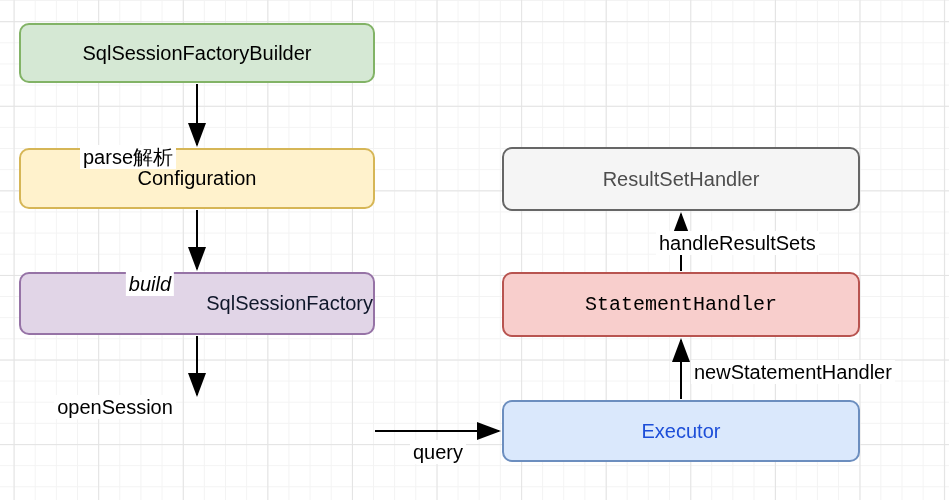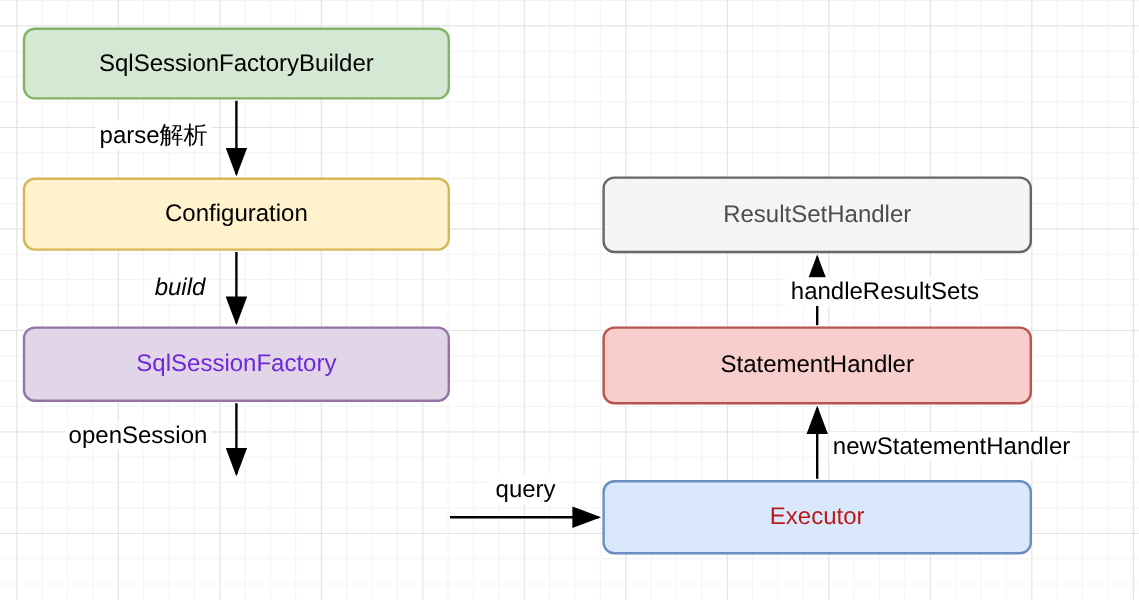--- a/index.html
+++ b/index.html
@@ -32,37 +32,37 @@
     color: #000;
   }
   .node span { white-space: nowrap; }
 
   
   .n-ssfb { left: 19px;  top: 23px;  width: 356px; height: 60px; }
   .n-conf { left: 19px;  top: 148px; width: 356px; height: 61px; }
   .n-ssf  { left: 19px;  top: 272px; width: 356px; height: 63px; }
   .n-ss   { left: 19px;  top: 398px; width: 356px; height: 64px; }
   .n-rsh  { left: 502px; top: 147px; width: 358px; height: 64px; text-align: right; }
-  .n-sh   { left: 502px; top: 272px; width: 358px; height: 65px; }
+  .n-sh   { left: 502px; top: 272px; width: 358px; height: 65px; font-family: Liberation Mono, monospace; }
   .n-exec { left: 502px; top: 400px; width: 358px; height: 62px; }
 
   .edges-svg { position: absolute; left: 0; top: 0; width: 949px; height: 500px; pointer-events: none; }
   .edges-svg path.edge { stroke: #000; stroke-width: 2; fill: none; }
   .edges-svg .arrowhead-shape { fill: #000; }
 
   .edge-label {
     position: absolute;
     font-size: 20px;
     color: #000;
     background: #ffffff;
     padding: 0 3px;
     white-space: nowrap;
     line-height: 1.2;
   }
-  .center-anchor { transform: translate(-50%, -50%); }
+  .center-anchor { transform: translate(-50%, -50%); margin-top: 44px; }
   .left-anchor   { transform: translate(0, -50%); }
 
   .l-parse { left: 128px; top: 113px; }
   .l-build { left: 150px; top: 240px; font-style: italic; }
   .l-open  { left: 115px; top: 363px; }
   .l-query { left: 438px; top: 408px; }
   .l-newsh { left: 691px; top: 372px; text-align: center; }
   .l-hrs   { left: 656px; top: 243px; }
 </style>
 </head>
@@ -87,34 +87,34 @@
   </svg>
 
   <div class="node n-ssfb" style="background-color: rgb(213, 232, 212); border-color: rgb(130, 179, 102); color: rgb(0, 0, 0);">
     <span>SqlSessionFactoryBuilder</span>
   </div>
 
   <div class="node n-conf" style="background-color: rgb(255, 242, 204); border-color: rgb(214, 182, 86); color: rgb(0, 0, 0);">
     <span>Configuration</span>
   </div>
 
-  <div class="node n-ssf" style="background-color: rgb(225, 213, 231); border-color: rgb(150, 115, 166); color: #6d28d9;">
+  <div class="node n-ssf" style="background-color: rgb(225, 213, 231); border-color: rgb(150, 115, 166); color: #0f172a; justify-content: flex-end;">
     <span>SqlSessionFactory</span>
   </div>
 
 
   <div class="node n-rsh" style="background-color: rgb(245, 245, 245); border-color: rgb(102, 102, 102); color: rgb(77, 77, 77);">
     <span>ResultSetHandler</span>
   </div>
 
   <div class="node n-sh" style="background-color: rgb(248, 206, 204); border-color: rgb(184, 84, 80); color: rgb(0, 0, 0);">
     <span>StatementHandler</span>
   </div>
 
-  <div class="node n-exec" style="background-color: rgb(218, 232, 252); border-color: rgb(108, 142, 191); color: #b91c1c;">
+  <div class="node n-exec" style="background-color: rgb(218, 232, 252); border-color: rgb(108, 142, 191); color: #1d4ed8;">
     <span>Executor</span>
   </div>
 
   <div class="edge-label center-anchor l-parse">parse解析</div>
   <div class="edge-label center-anchor l-build">build</div>
   <div class="edge-label center-anchor l-open">openSession</div>
   <div class="edge-label center-anchor l-query">query</div>
   <div class="edge-label left-anchor l-newsh">newStatementHandler</div>
   <div class="edge-label left-anchor l-hrs">handleResultSets</div>
 

